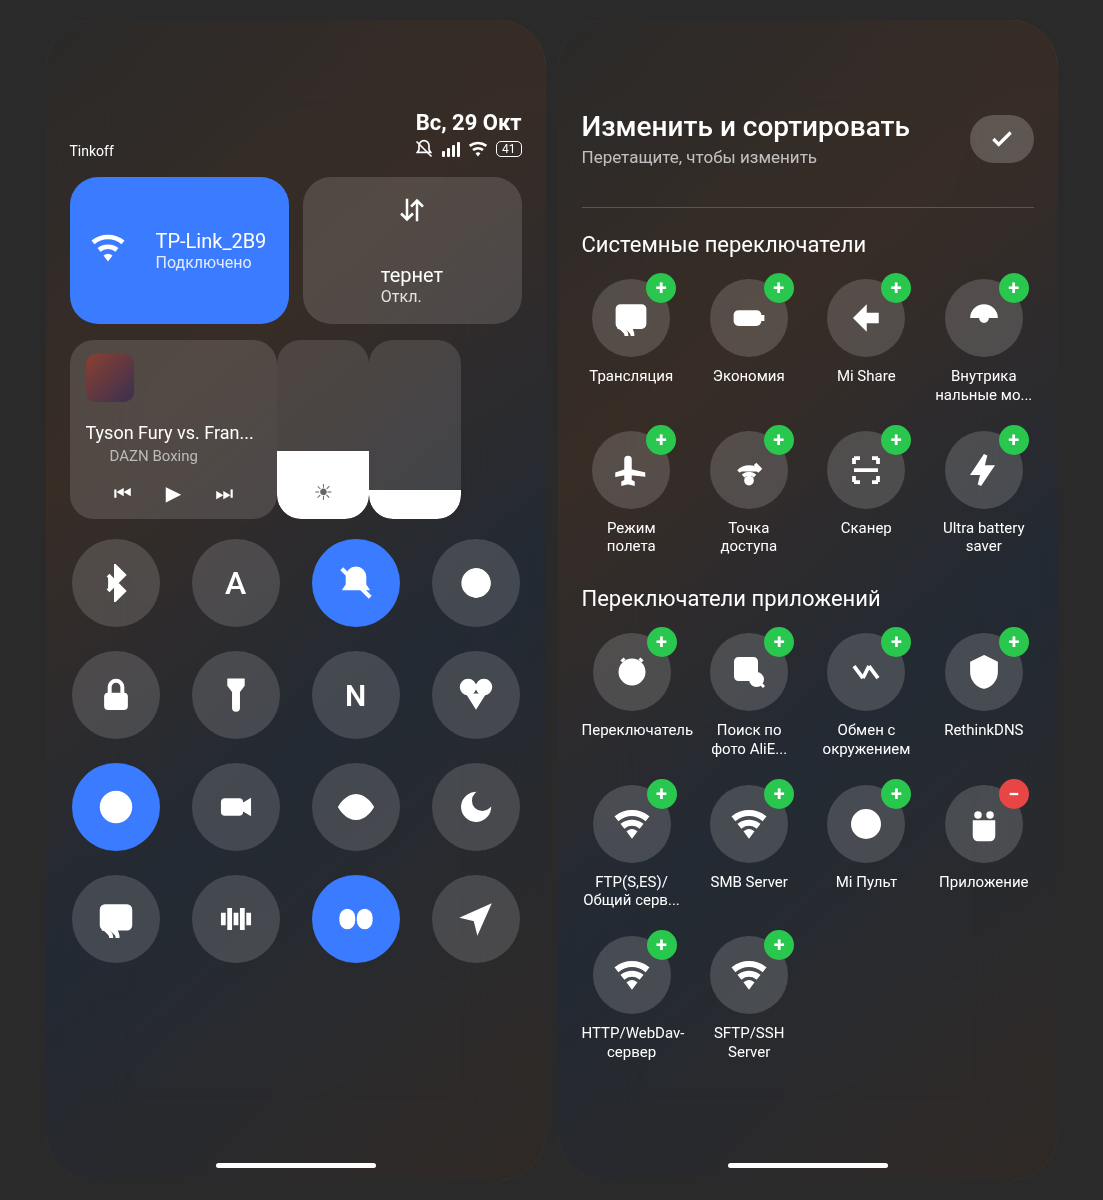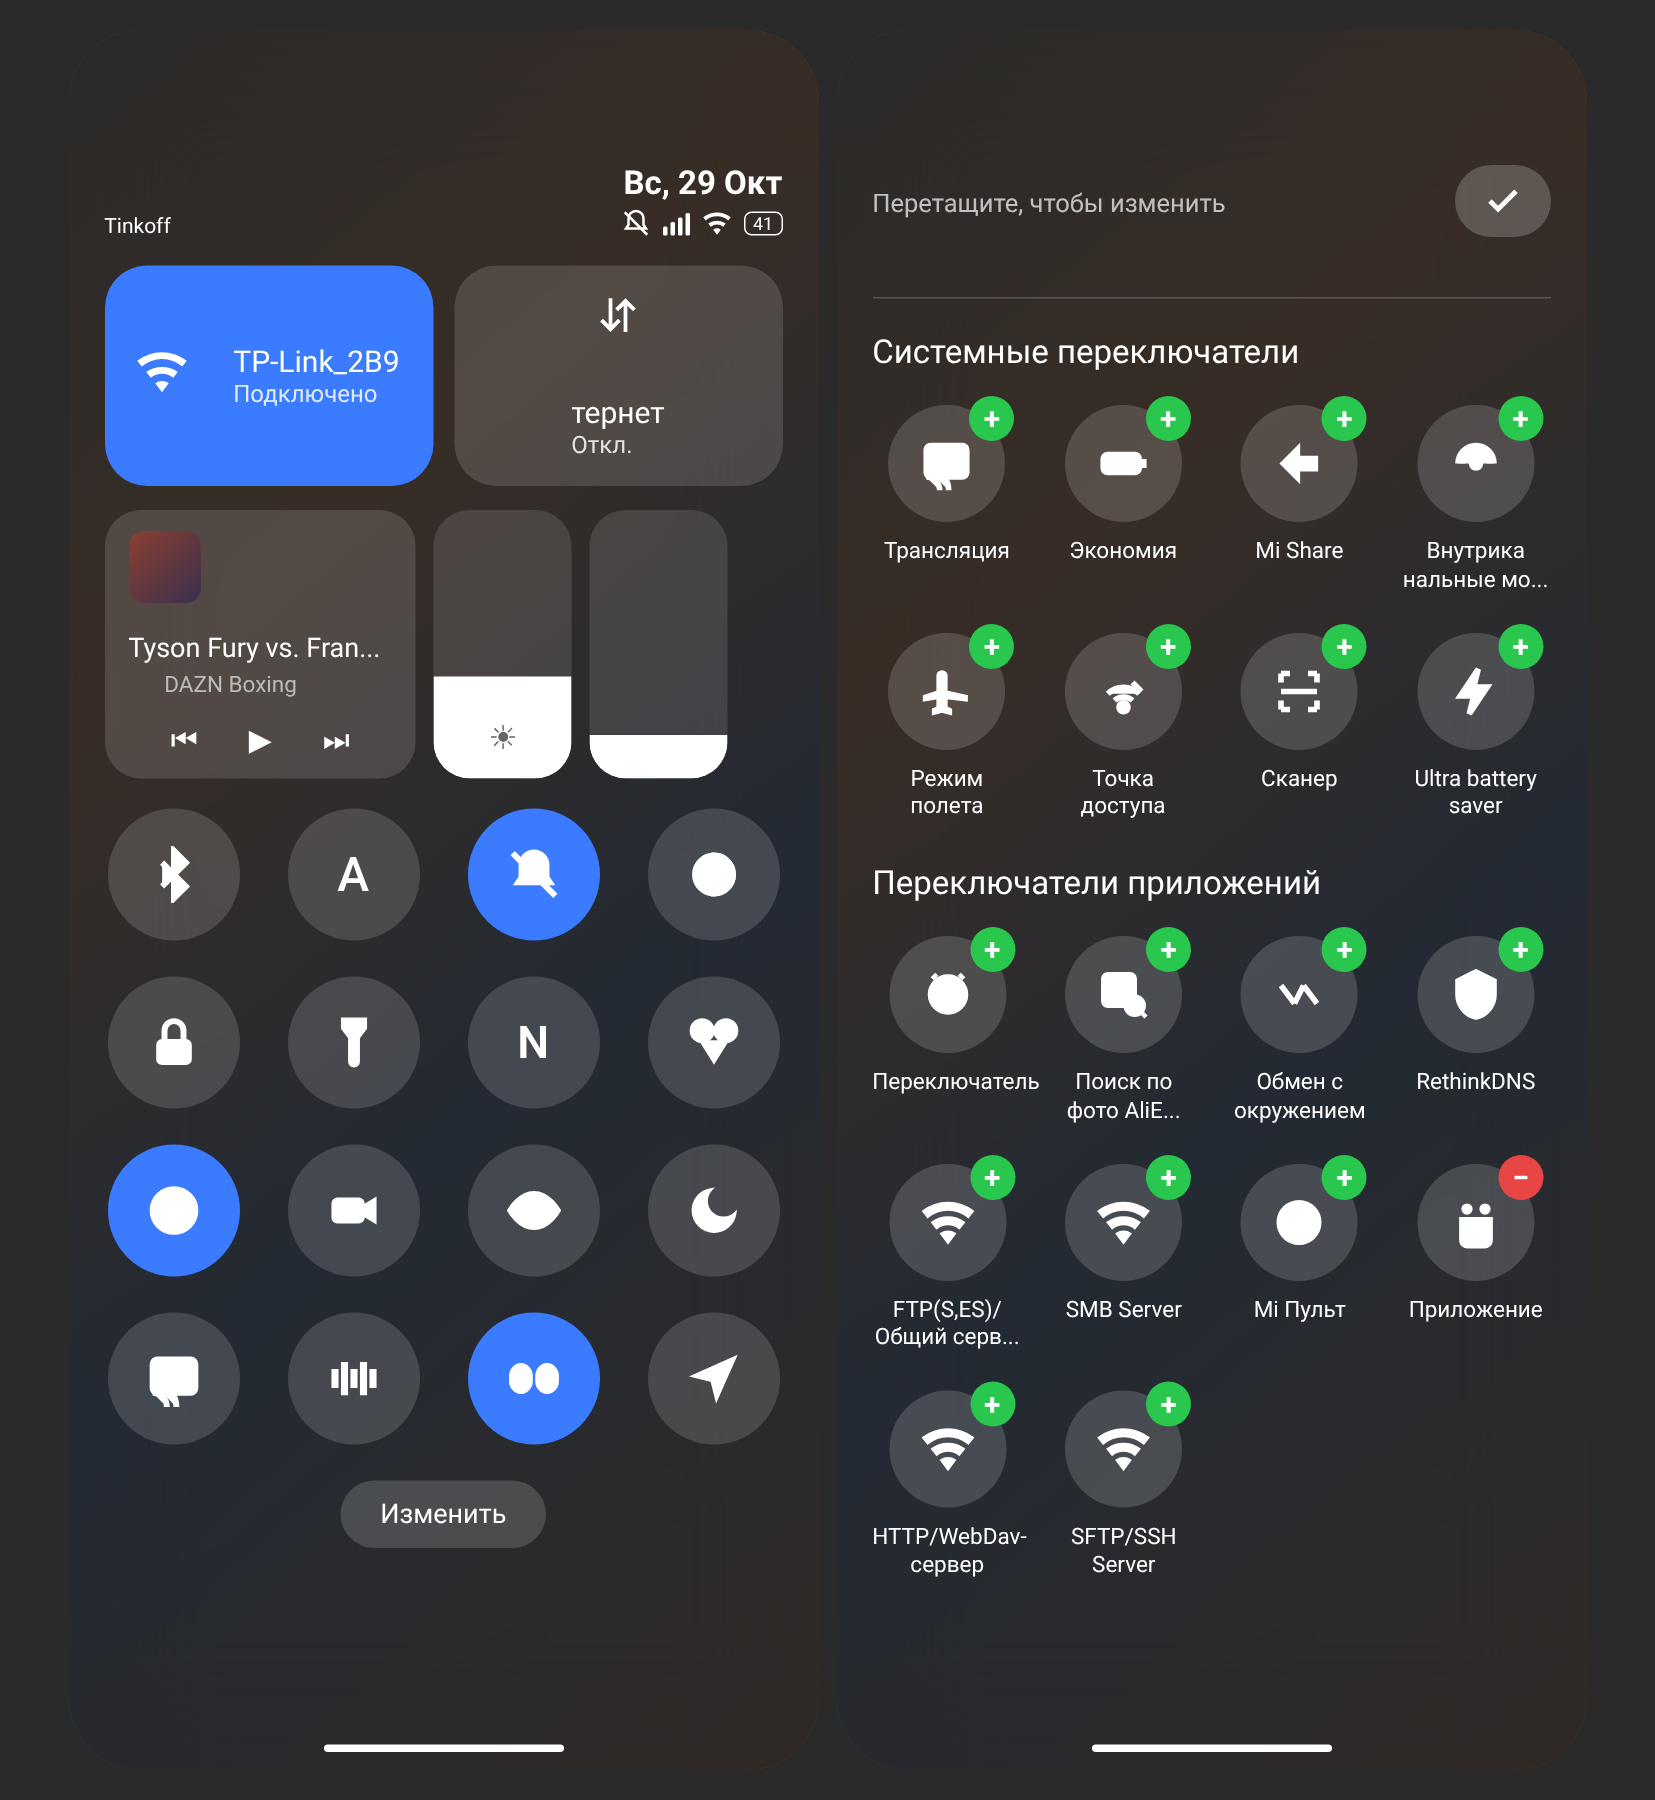--- a/index.html
+++ b/index.html
@@ -46,21 +46,21 @@
   .tiles-row { display:flex; gap:14px; margin-bottom:16px;}
   .tile { flex:1; border-radius:28px; padding:18px 20px; display:flex; align-items:center; gap:30px; min-height:96px;}
   .tile-blue { background:#3a7bff; }
   .tile-dark { background: rgba(255,255,255,0.14); flex-direction: column; }
   .tile-icon { font-size:32px; }
   .tile-text { display:flex; flex-direction:column; overflow:hidden;}
   .tile-title { font-size:20px; white-space:nowrap; overflow:hidden; text-overflow:ellipsis;}
   .tile-sub { font-size:16px; opacity:0.85;}
 
   
-  .media-row { display:flex; gap:12px; margin-bottom:20px;}
+  .media-row { display:flex; margin-bottom:20px;}
   .media-card { flex: 0 0 46%; background: rgba(255,255,255,0.14); border-radius:24px; padding:14px 16px;}
   .media-thumb { width:48px; height:48px; border-radius:10px; background:linear-gradient(135deg,#8a4030,#3a3050);}
   .media-title { font-size:18px; margin-top:20px; white-space:nowrap; overflow:hidden; text-overflow:ellipsis;}
   .media-sub { font-size:15px; color:#bbb; margin-top:4px;padding-left:24px;}
   .media-controls { display:flex; gap:34px; margin-top:16px; font-size:20px; justify-content:center;}
   .slider { width:92px; background: rgba(255,255,255,0.12); border-radius:24px; position:relative; overflow:hidden;}
   .slider-fill { position:absolute; bottom:0; left:0; right:0; background:#fff; border-radius:0 0 24px 24px;}
   .slider-icon { position:absolute; bottom:14px; left:0; right:0; text-align:center; color:#666; font-size:22px;}
   .bright .slider-fill { height:38%;}
   .vol .slider-fill { height:16%;}
@@ -247,32 +247,30 @@
             <rect x="13" y="6" width="9" height="12" rx="5"></rect>
           </svg>
         </div>
         <div class="toggle">
           <svg viewBox="0 0 24 24" fill="#fff">
             <path d="M3 11l18-8-8 18-2-8z"></path>
           </svg>
         </div>
       </div>
 
-    <div class="edit-btn-row">
-      <div class="edit-btn">Изменить</div>
-    </div>
 
     <div class="home-bar"></div>
   </div>
 </div>
 
 <div class="phone">
   <div class="screen">
     <div class="edit-header">
       <div>
+        <div class="edit-title">Изменить и сортировать</div>
         <div class="edit-sub">Перетащите, чтобы изменить</div>
       </div>
       <div class="confirm-btn">
         <svg width="26" height="26" viewBox="0 0 24 24" fill="none" stroke="#fff" stroke-width="3">
             <path d="M4 12l5 5L20 6"></path>
           </svg>
       </div>
     </div>
     <div class="divider"></div>
 

